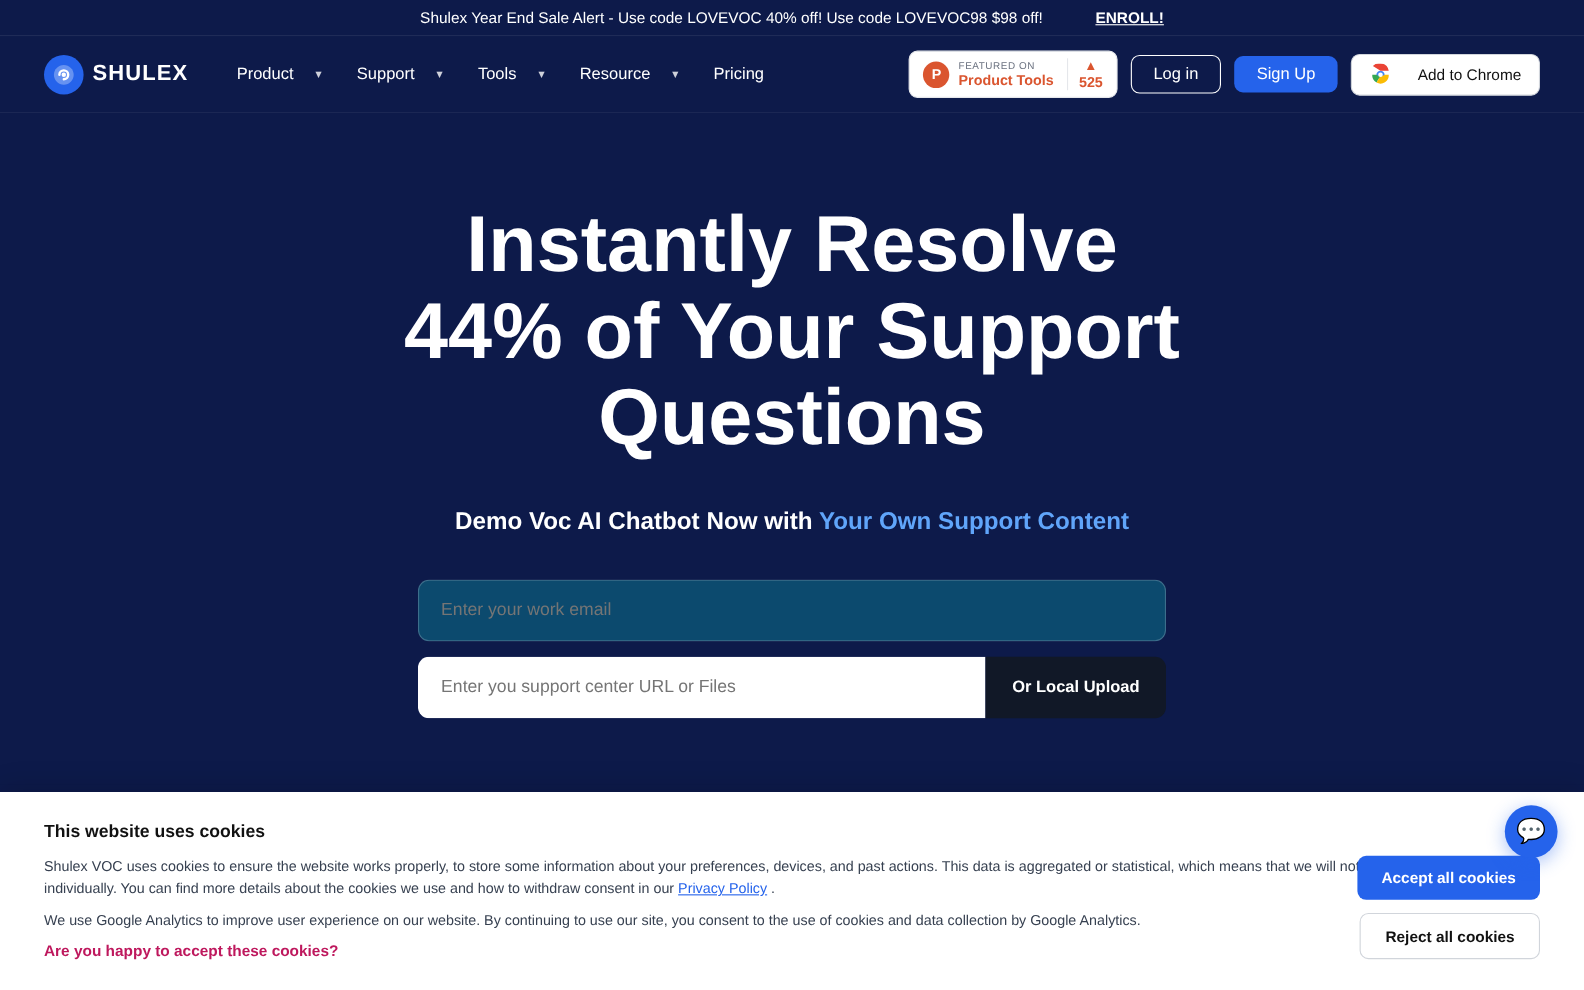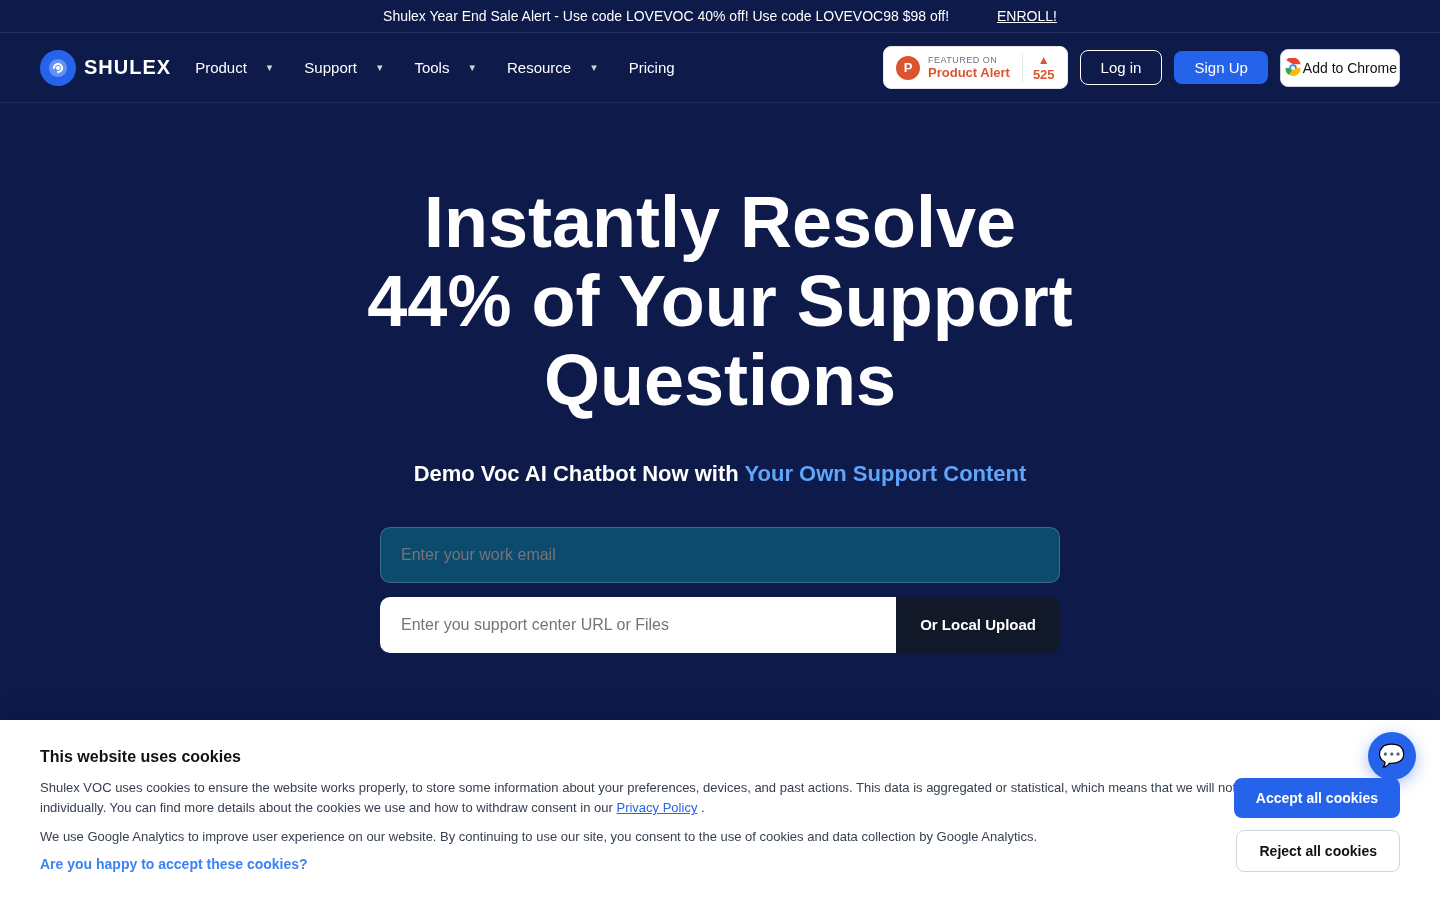--- a/index.html
+++ b/index.html
@@ -7,37 +7,38 @@
 
     
     .top-banner {
       background: #0d1a4a;
       border-bottom: 1px solid rgba(255,255,255,0.1);
       text-align: center;
       padding: 8px 20px;
       font-size: 14px;
       color: #fff;
     }
-    .top-banner a { color: #fff; font-weight: normal; text-decoration: underline; padding-left: 44px; }
+    .top-banner a { color: #fff; font-weight: bold; text-decoration: underline; padding-left: 44px; }
 
     
     .navbar {
       background: #0d1a4a;
       display: flex;
       align-items: center;
       padding: 0 40px;
       height: 70px;
       gap: 10px;
       border-bottom: 1px solid rgba(255,255,255,0.08);
     }
     .logo {
       display: flex;
       align-items: center;
       gap: 8px;
       text-decoration: none;
+      margin-right: 20px;
     }
     .logo-icon {
       background: #2563eb;
       border-radius: 50%;
       width: 36px;
       height: 36px;
       display: flex;
       align-items: center;
       justify-content: center;
       font-size: 18px;
@@ -129,26 +130,26 @@
       background: #2563eb;
       color: #fff;
       padding: 8px 20px;
       font-size: 15px;
       cursor: pointer;
       font-weight: 500;
     }
     .btn-chrome {
       display: flex;
       align-items: center;
-      gap: 0;
+      gap: 24px;
       border: 1.5px solid #d1d5db;
       border-radius: 8px;
       background: #fff;
       color: #111;
-      padding: 8px 2px;
+      padding: 8px 16px;
       font-size: 14px;
       cursor: pointer;
       font-weight: 500;
     }
     .chrome-icon {
       width: 20px;
       height: 20px;
     }
 
     
@@ -244,21 +245,21 @@
     .cookie-text {
       font-size: 13px;
       color: #374151;
       margin-bottom: 8px;
       line-height: 1.6;
     }
     .cookie-text a { color: #2563eb; text-decoration: underline; }
     .cookie-question {
       font-size: 14px;
       font-weight: 700;
-      color: #3b82f6;
+      color: #be185d;
       margin-bottom: 0;
     }
     .cookie-actions {
       display: flex;
       align-items: flex-end;
       justify-content: flex-end;
       gap: 12px;
       position: absolute;
       right: 40px;
       bottom: 28px;
@@ -344,21 +345,21 @@
     <div class="nav-item">
       <span>Pricing</span>
     </div>
   </div>
 
   <div class="nav-actions">
     <div class="ph-badge">
       <div class="ph-icon">P</div>
       <div class="ph-text-block">
         <span class="ph-featured">FEATURED ON</span>
-        <span class="ph-name">Product Alert</span>
+        <span class="ph-name">Product Tools</span>
       </div>
       <div class="ph-count-block">
         <span class="ph-arrow">▲</span>
         <span class="ph-count">525</span>
       </div>
     </div>
 
     <button class="btn-login">Log in</button>
     <button class="btn-signup">Sign Up</button>
 

